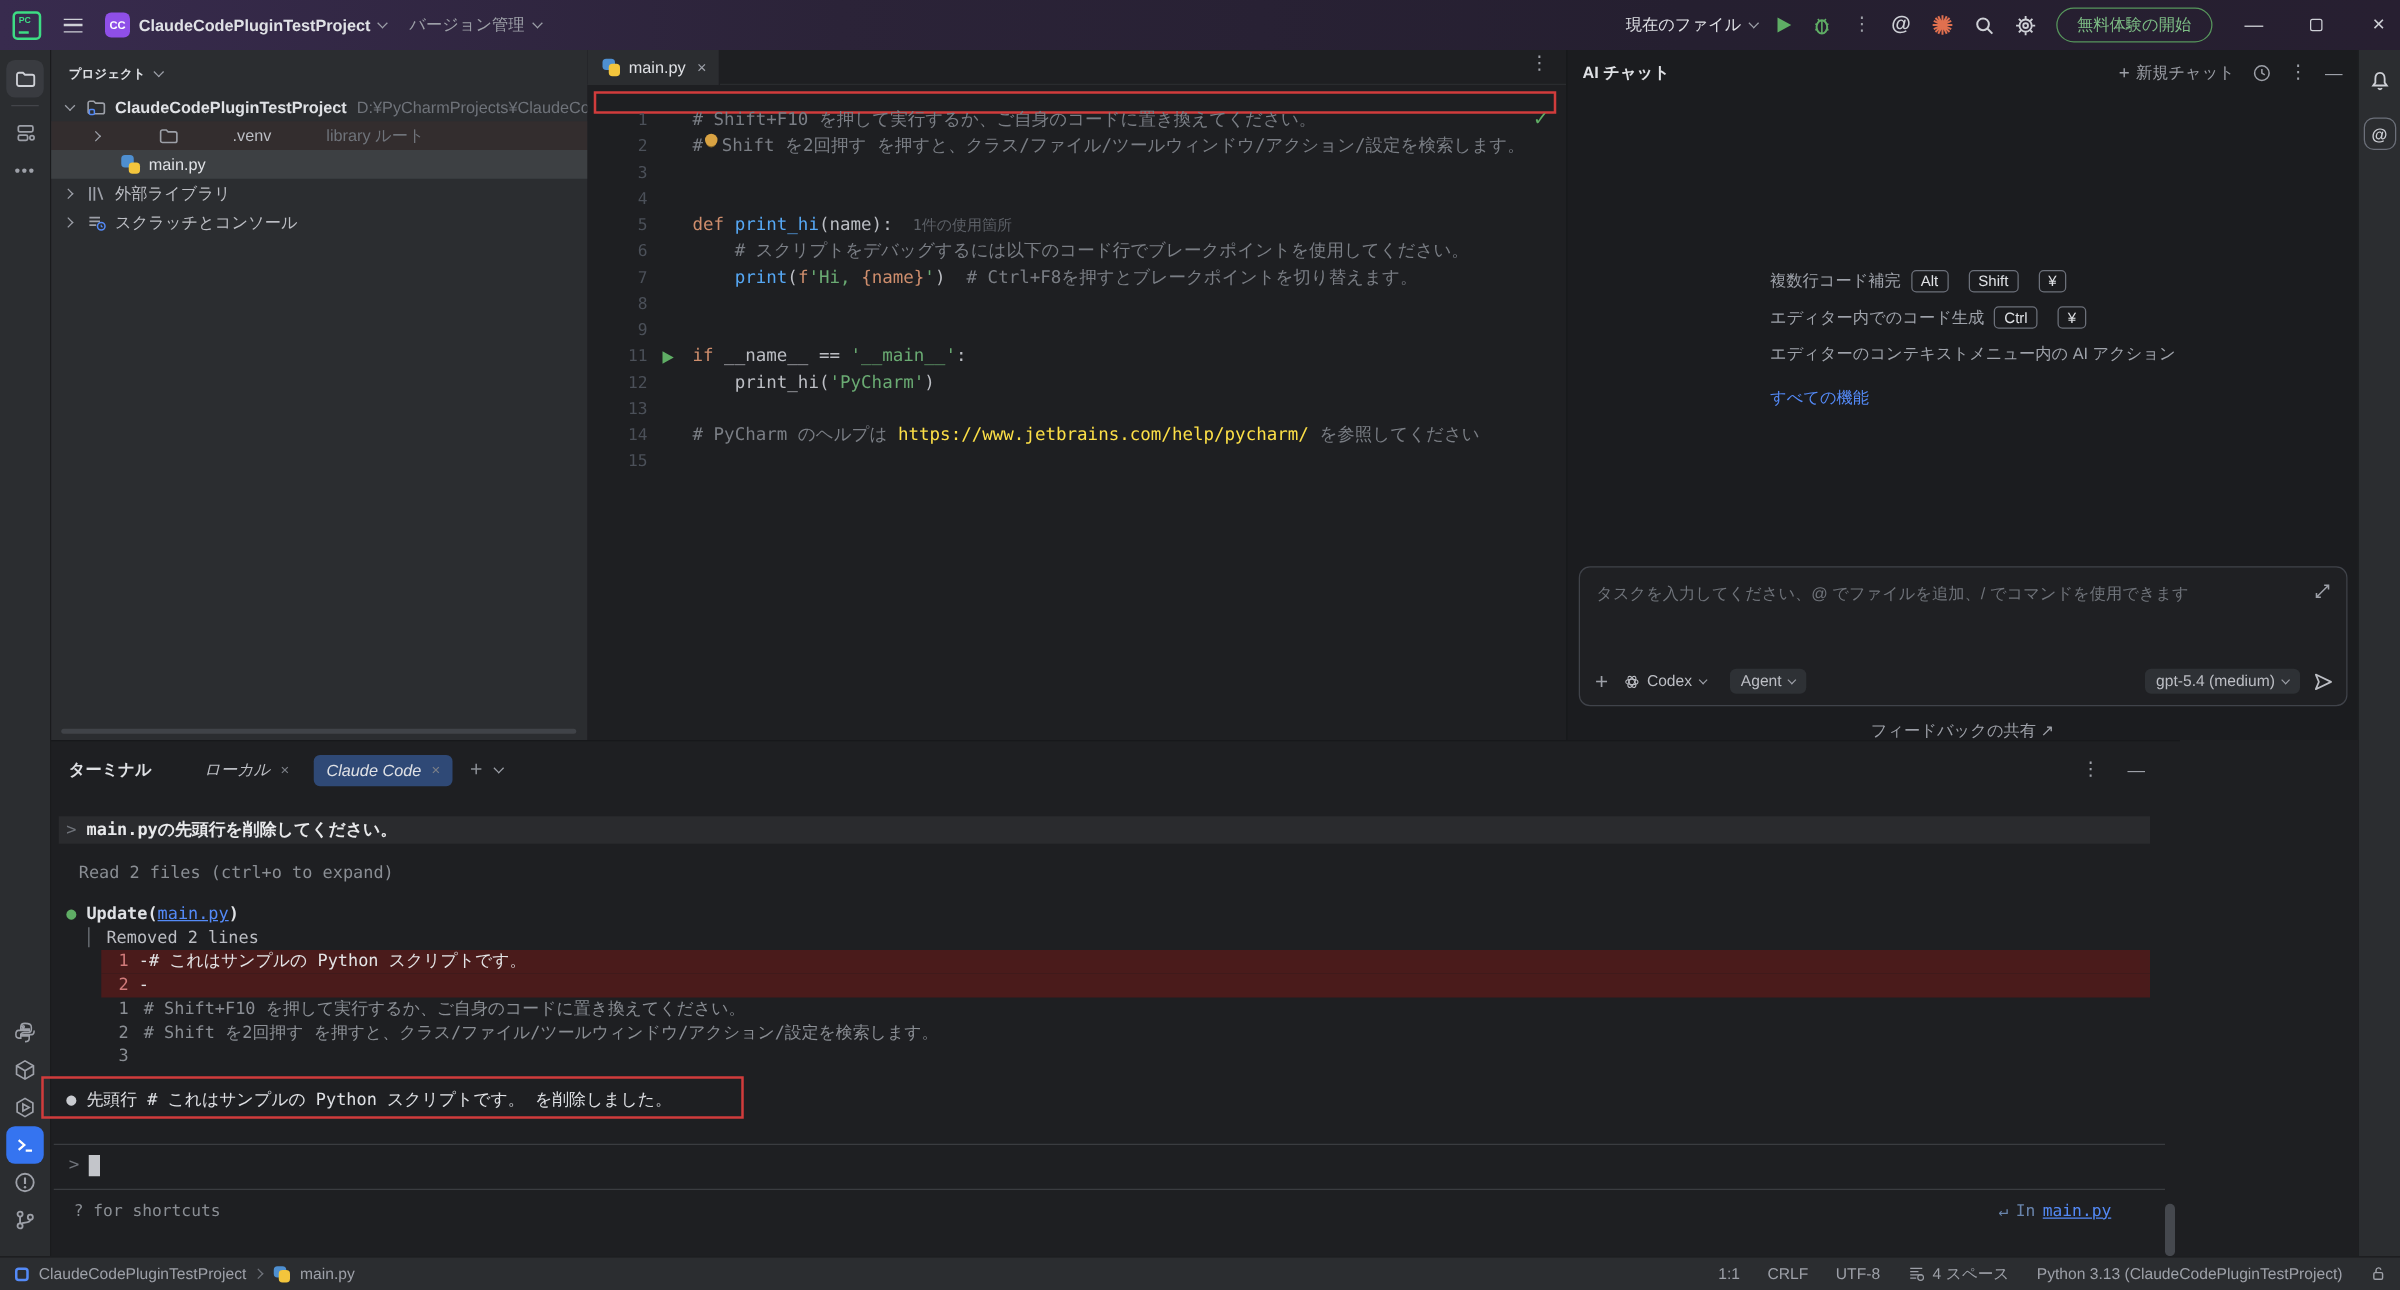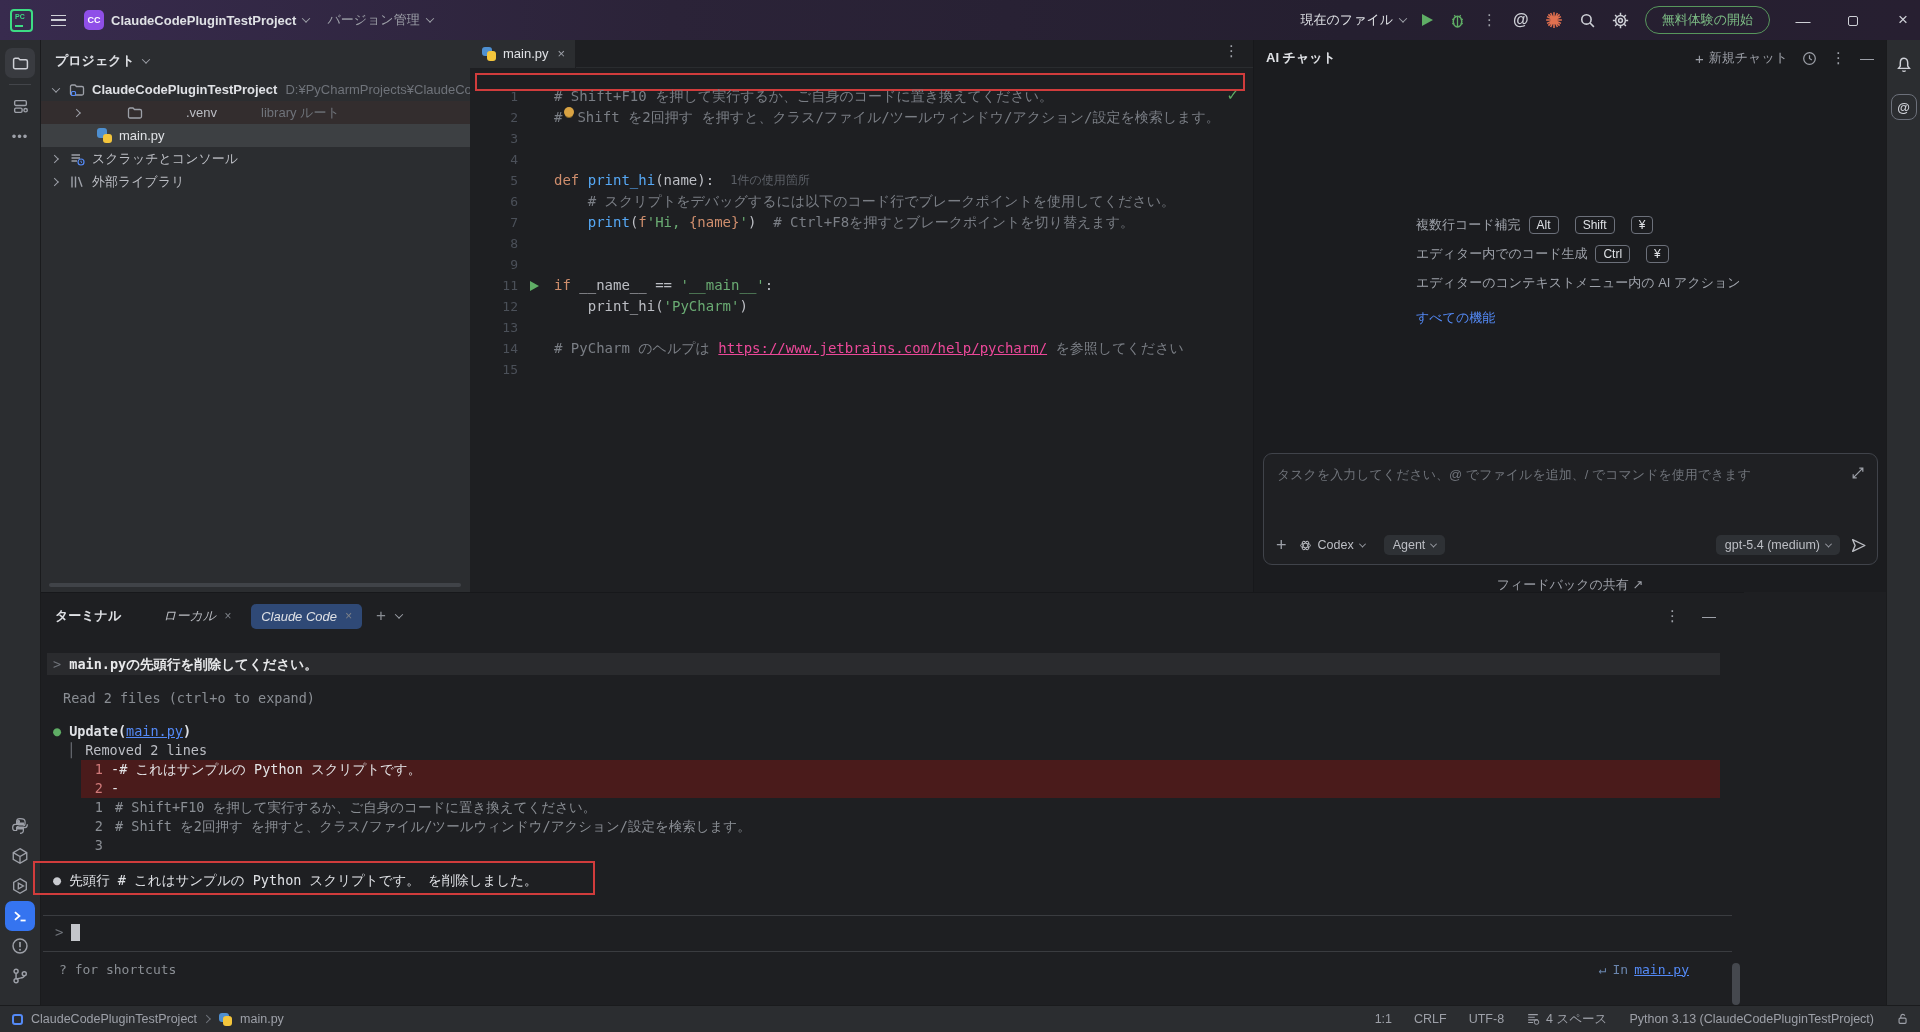--- a/index.html
+++ b/index.html
@@ -44,21 +44,21 @@
   .stripe-gap { flex:1; }
   .stripe-div { width:22px; height:1px; background:#43454a; margin:6px 0; }
   .dots3 { color:#9da0a8; font-size:13px; letter-spacing:1px; }
   .py-ico { position:relative; width:15px; height:15px; }
   .py-ico i { position:absolute; width:9.5px; height:9.5px; border-radius:3px; }
   .py-ico i:first-child { left:0; top:0; background:#4e8fd0; }
   .py-ico i:last-child { right:0; bottom:0; background:#f3c53c; }
 
   
   #project-panel { position:absolute; left:41px; top:40px; width:429px; height:552px; background:#2b2d30; }
-  .pp-header { display:flex; align-items:center; gap:8px; padding:12px 12px 8px 14px; font-size:13px; color:#dfe1e5; font-weight:bold; }
+  .pp-header { display:flex; align-items:center; gap:8px; padding:12px 12px 8px 14px; font-size:10px; color:#dfe1e5; font-weight:bold; }
   .tree { font-size:13px; }
   .trow { display:flex; align-items:center; height:23px; white-space:nowrap; overflow:hidden; padding-left:12px; }
   .trow .chev { margin-right:10px; flex:0 0 auto; }
   .trow .ti { margin-right:7px; flex:0 0 auto; }
   .t-name { color:#dfe1e5; }
   .t-bold { font-weight:bold; }
   .t-path { color:#6f737a; margin-left:8px; }
   .t-hint { color:#6f737a; margin-left:8px; }
   .row-venv { background:#332d2e;gap:36px; }
   .row-sel { background:#3d4043; }
@@ -76,21 +76,21 @@
   .tab-dots { position:absolute; right:14px; top:6px; }
   .insp-check { position:absolute; right:14px; top:46px; color:#5fad65; font-size:15px; font-weight:bold; }
   #redbox1 { position:absolute; left:5px; top:33px; width:770px; height:18px; border:2px solid #d13c3c; }
   #code-rows { position:absolute; left:0; top:46px; right:0; font-family:"DejaVu Sans Mono","Liberation Mono",monospace; font-size:14px; }
   .crow { display:flex; height:21px; line-height:21px; white-space:pre; }
   .lnum { width:48px; text-align:right; color:#4b5059; font-size:13px; flex:0 0 auto; }
   .runslot { width:36px; flex:0 0 auto; display:flex; align-items:center; padding-left:12px; }
   .gut-run { width:0; height:0; border-left:9px solid #5fad65; border-top:5.5px solid transparent; border-bottom:5.5px solid transparent; }
   .c-com { color:#7a7e85; } .c-kw { color:#cf8e6d; } .c-fn { color:#56a8f5; }
   .c-str { color:#6aab73; } .c-brace { color:#cf8e6d; } .c-pl { color:#bcbec4; }
-  .c-comlink { color:#ec4899; text-decoration:underline; }
+  .c-comlink { color:#fde047; }
   .c-inlay { color:#5c6067; font-size:12px; margin-left:16px; }
   .bulb-icon { display:inline-block; width:10px; height:10px; border-radius:50%; background:#d9a343; margin:0 3px -1px 2px; box-shadow:0 2px 0 -1px #8a6a2a; }
 
   
   #ai-panel { position:absolute; left:1253px; top:40px; width:633px; height:552px; background:#1b1c1f; border-left:1px solid #17181b; }
   .ai-header { display:flex; align-items:center; height:36px; padding:0 12px; }
   .ai-title { font-size:13px; font-weight:bold; color:#dfe1e5; }
   .ai-actions { margin-left:auto; display:flex; align-items:center; gap:14px; color:#9da0a8; font-size:13px; }
   .ai-newchat { display:flex; align-items:center; gap:5px; }
   #ai-shortcuts { position:absolute; left:162px; top:170px; }
@@ -306,32 +306,32 @@
       <div class="trow indent2 row-sel">
         <span class="ti py-ico">
             <i></i>
             <i></i>
           </span>
         <span class="t-name">main.py</span>
       </div>
       <div class="trow">
         <i class="chev chev-r"></i>
         <svg class="ti mini-svg" width="16" height="16" viewBox="0 0 16 16">
+            <path d="M3 2.5 V13.5 M6.5 2.5 V13.5 M9.5 3 L13 12.8" fill="none" stroke="#9da0a8" stroke-width="1.4"></path>
+          </svg>
+        <span class="t-name" style="color:#bcbec4">外部ライブラリ</span>
+      </div>
+      <div class="trow">
+        <i class="chev chev-r"></i>
+        <svg class="ti mini-svg" width="16" height="16" viewBox="0 0 16 16">
             <path d="M2.5 4 H11 M2.5 7 H11 M2.5 10 H8" stroke="#9da0a8" stroke-width="1.4" fill="none"></path>
             <circle cx="12" cy="11" r="3" fill="none" stroke="#548af7" stroke-width="1.2"></circle>
             <path d="M12 9.7 V11 L13 11.7" stroke="#548af7" stroke-width="1" fill="none"></path>
           </svg>
         <span class="t-name" style="color:#bcbec4">スクラッチとコンソール</span>
-      </div>
-      <div class="trow">
-        <i class="chev chev-r"></i>
-        <svg class="ti mini-svg" width="16" height="16" viewBox="0 0 16 16">
-            <path d="M3 2.5 V13.5 M6.5 2.5 V13.5 M9.5 3 L13 12.8" fill="none" stroke="#9da0a8" stroke-width="1.4"></path>
-          </svg>
-        <span class="t-name" style="color:#bcbec4">外部ライブラリ</span>
       </div>
     </div>
     <div class="pp-hscroll"></div>
   </aside>
 
   <section id="editor">
     <div class="tabbar">
       <div class="etab">
         <span class="py-ico" style="width:14px;height:14px">
             <i></i>

